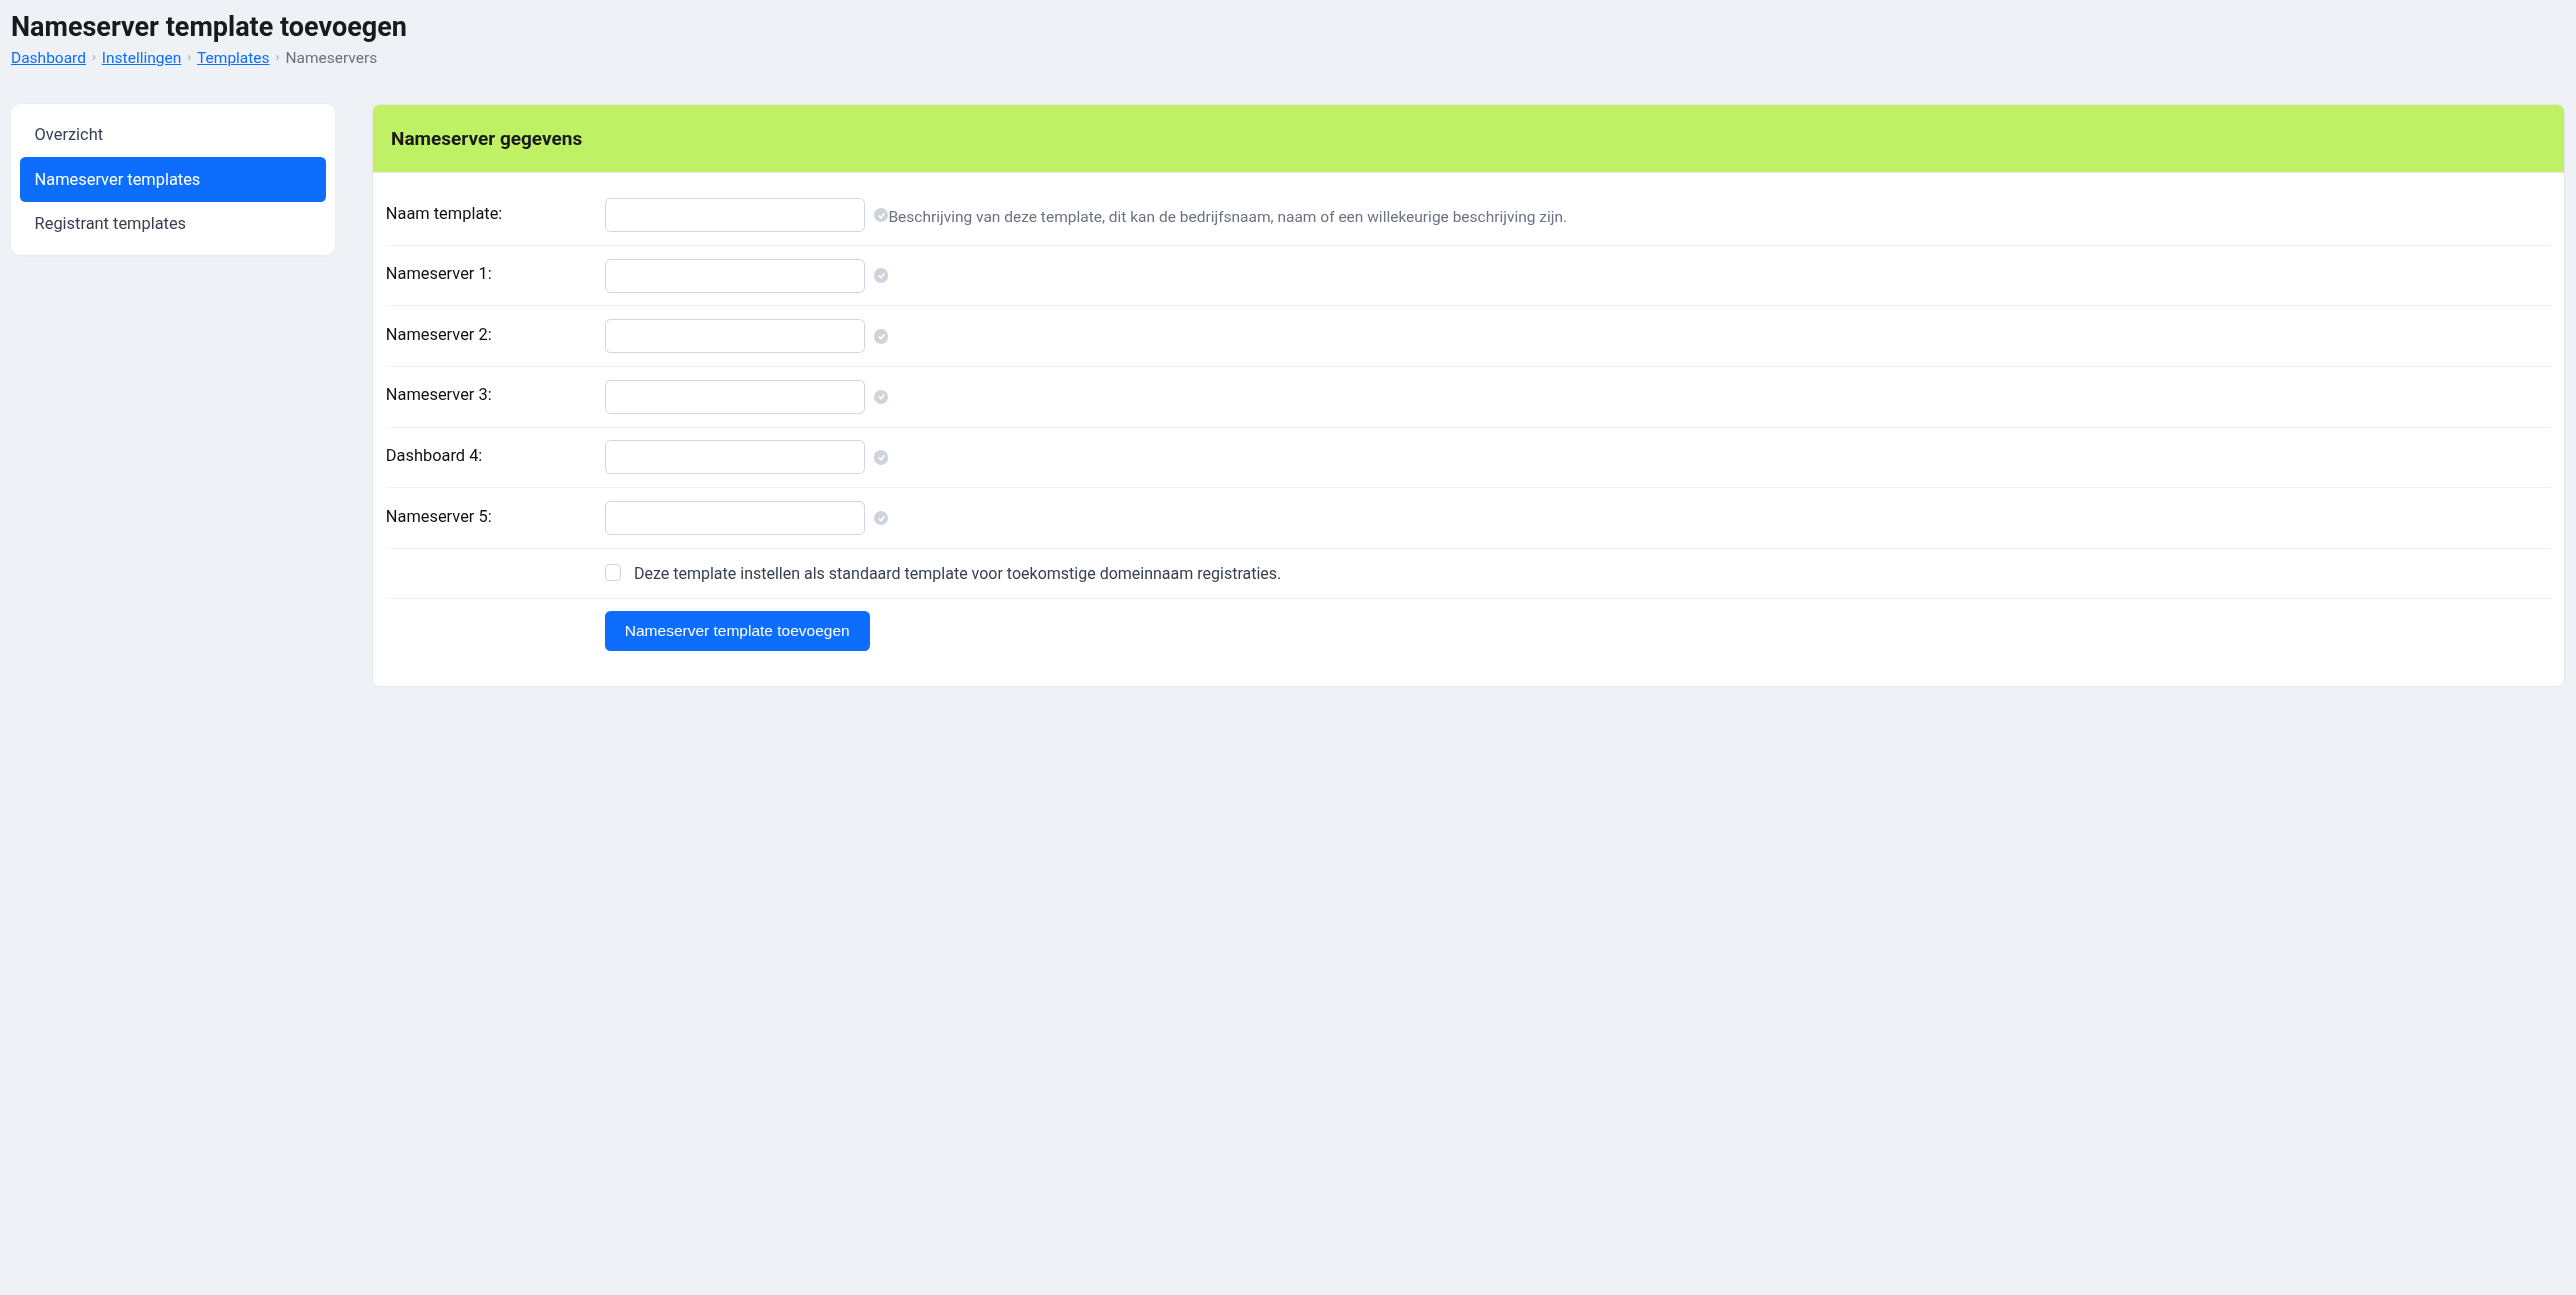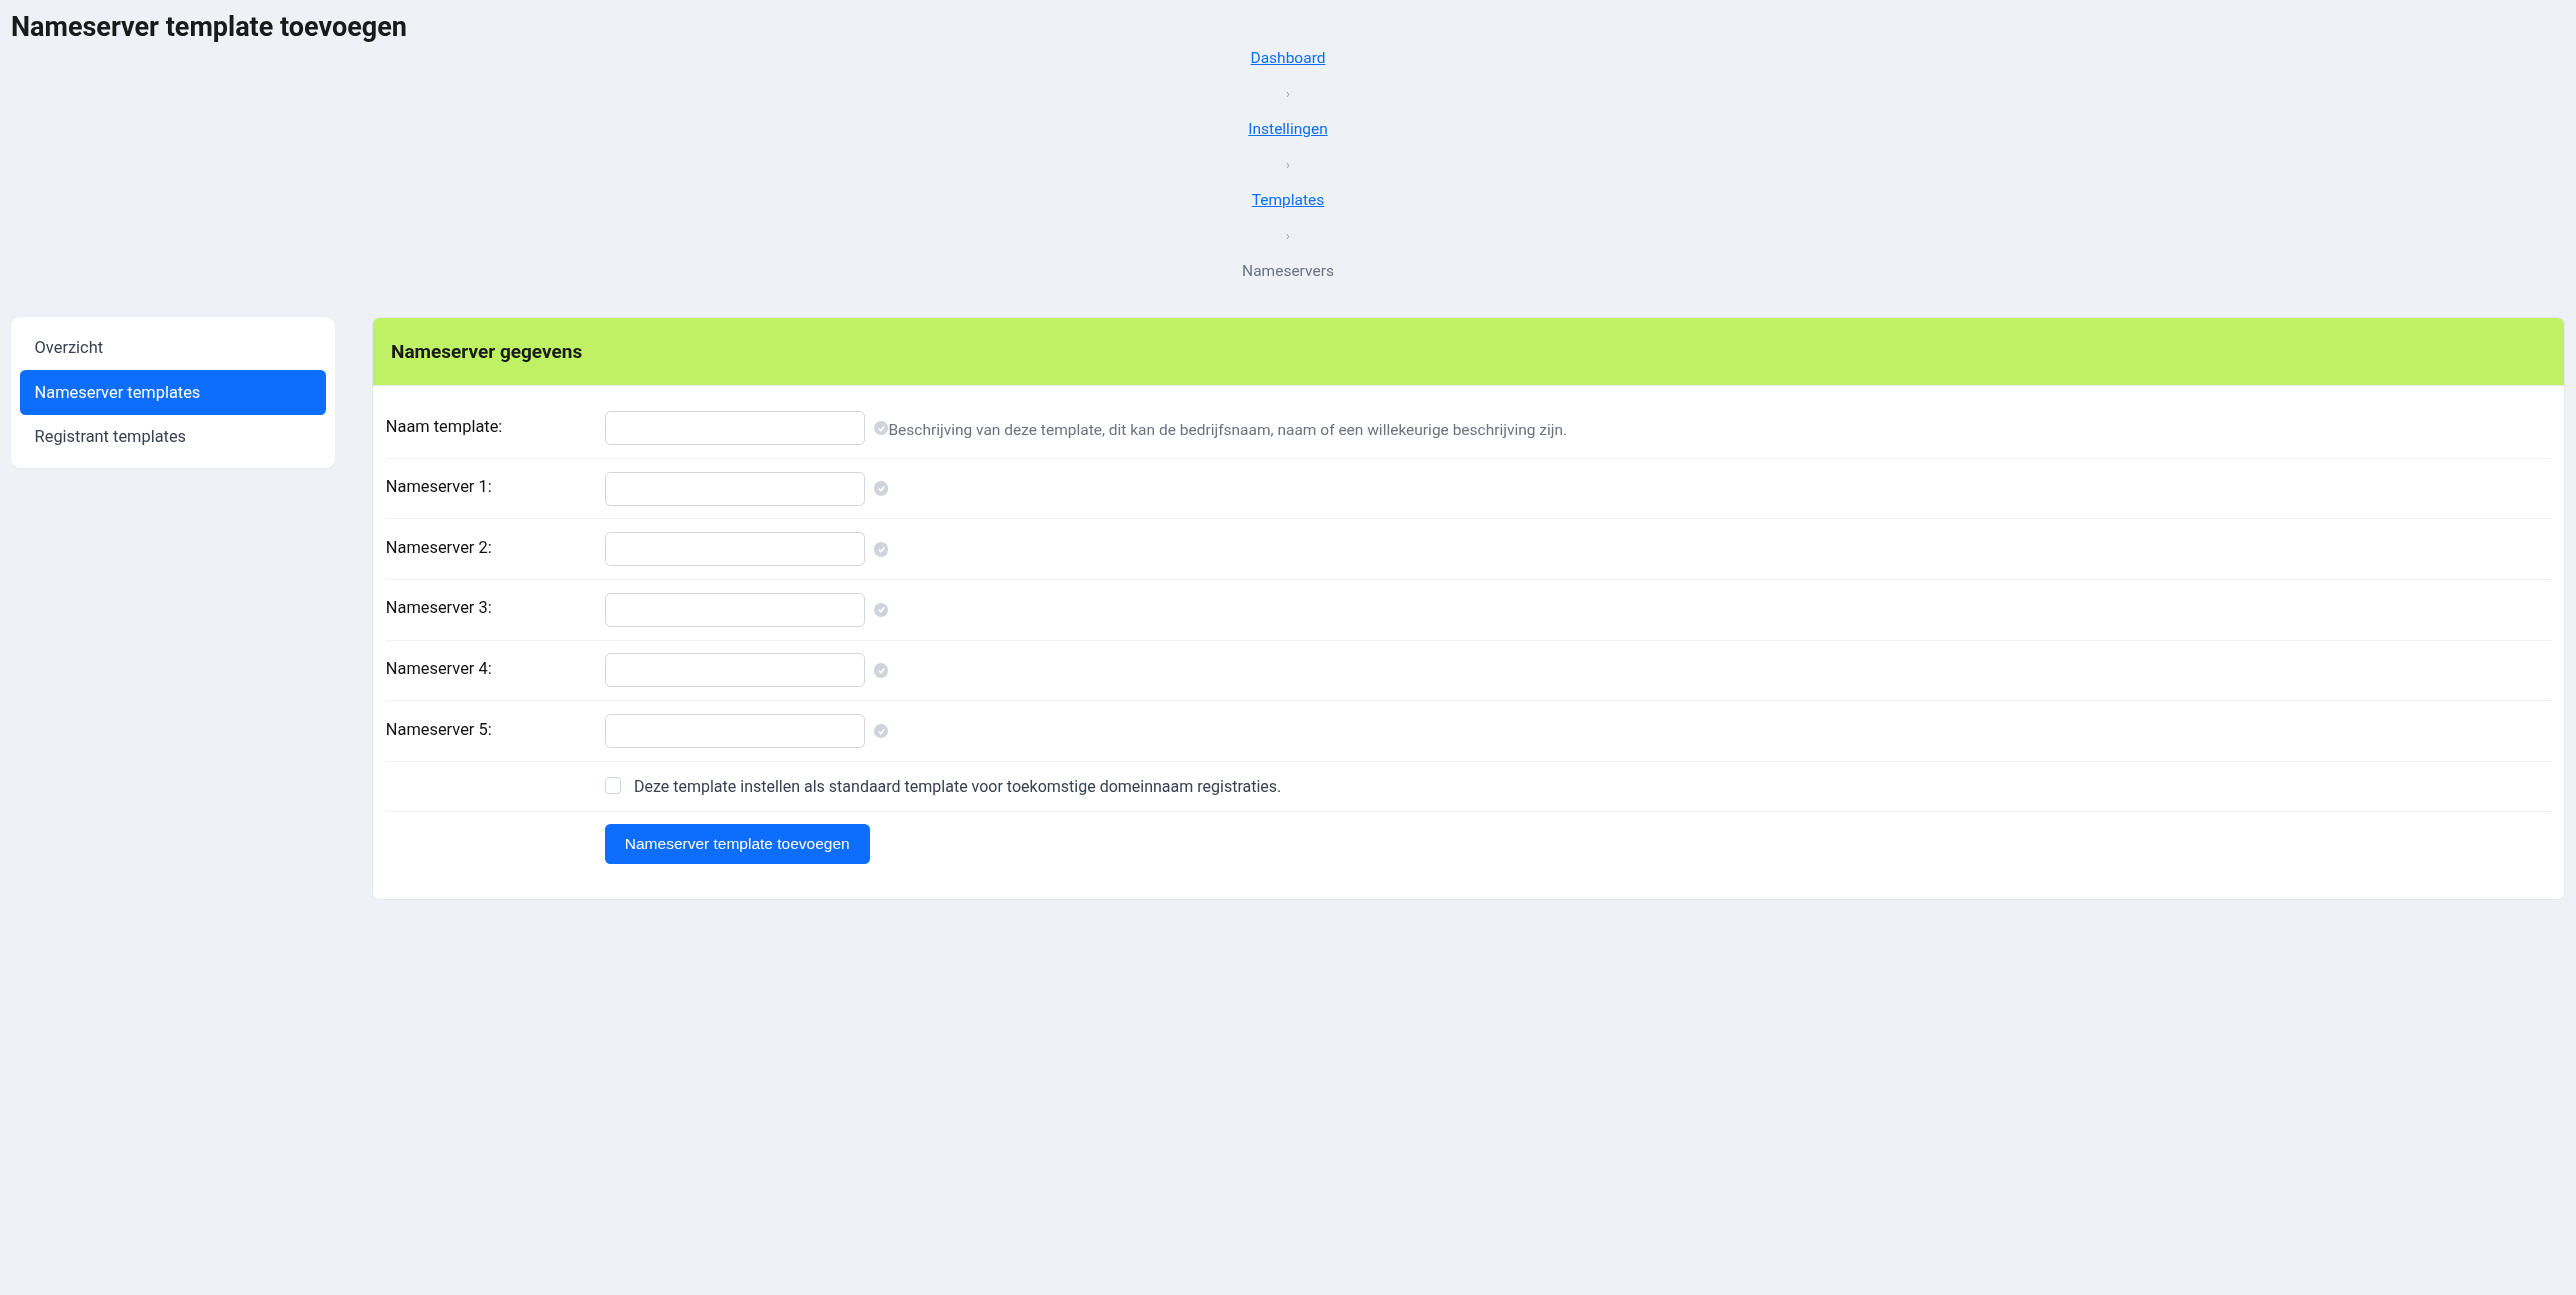--- a/index.html
+++ b/index.html
@@ -14,25 +14,23 @@
   padding: 11px;
 }
 .page-title {
   font-size: 27px;
   font-weight: 700;
   color: #1a1a1a;
   margin-bottom: 5.5px;
 }
 .breadcrumb {
   display: flex;
-  align-items: center;
-  gap: 19px;
+  gap: 6px;
   font-size: 15.5px;
   margin-bottom: 37px;
-  flex-direction: column;
 }
 .breadcrumb a {
   color: #0d6efd;
   text-decoration: underline;
 }
 .breadcrumb .sep {
   color: #9ca3af;
   font-size: 12.8px;
 }
 .breadcrumb .current {
@@ -247,21 +245,21 @@
             <span class="valid-icon">
               <svg viewBox="0 0 16 16" fill="none" stroke="currentColor" stroke-width="3">
                   <polyline points="3,8 7,12 13,4"></polyline>
                 </svg>
             </span>
           </div>
         </div>
       </div>
 
       <div class="form-row">
-        <div class="form-label-col">Nameserver 4:</div>
+        <div class="form-label-col">Dashboard 4:</div>
         <div class="form-input-col">
           <div class="input-wrap">
             <input type="text" class="text-input" value="" style="">
             <span class="valid-icon">
               <svg viewBox="0 0 16 16" fill="none" stroke="currentColor" stroke-width="3">
                   <polyline points="3,8 7,12 13,4"></polyline>
                 </svg>
             </span>
           </div>
         </div>

